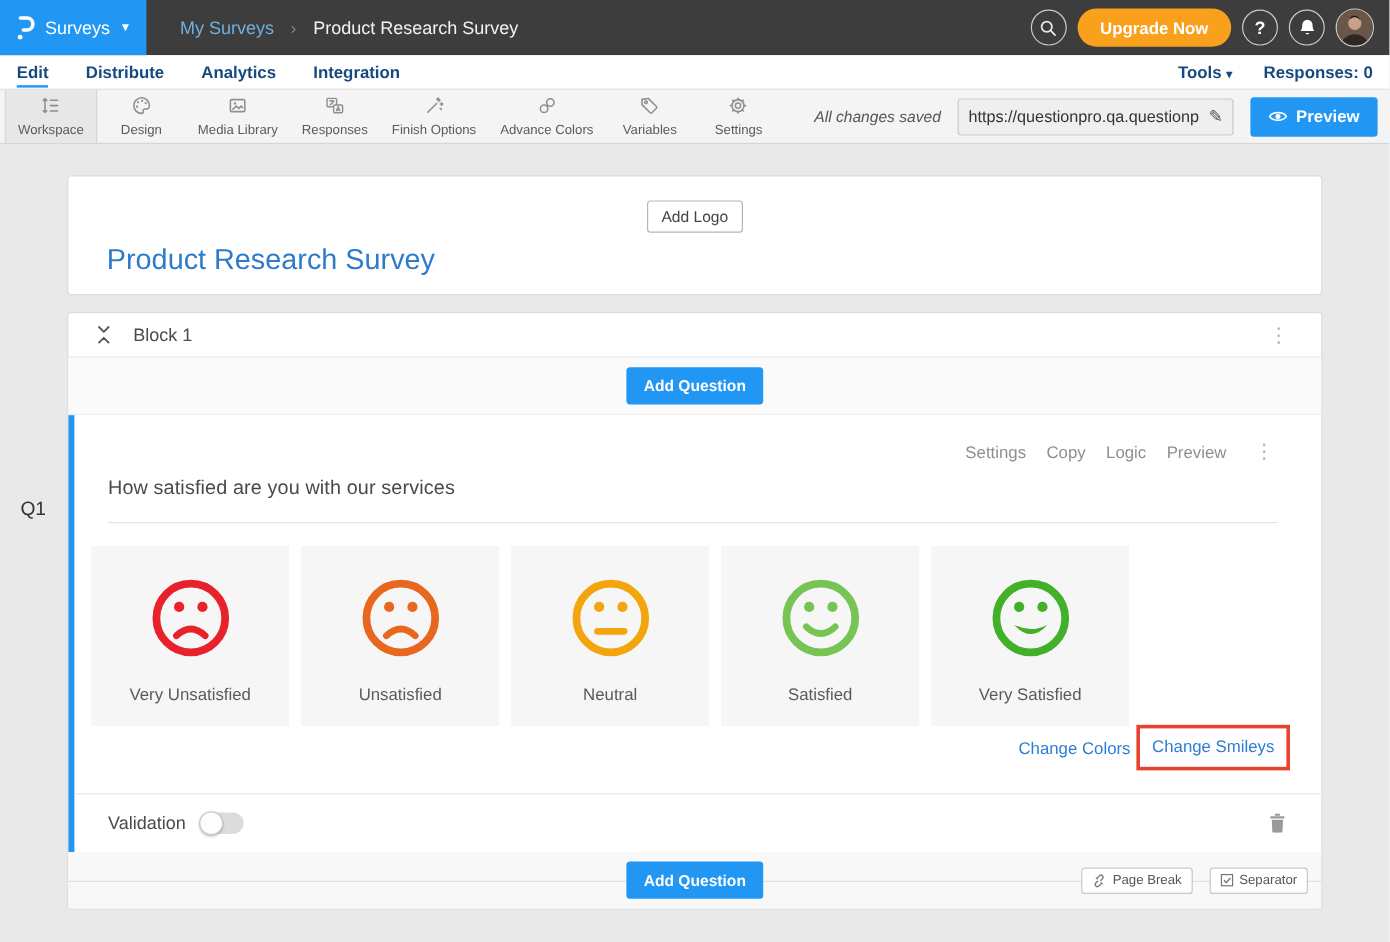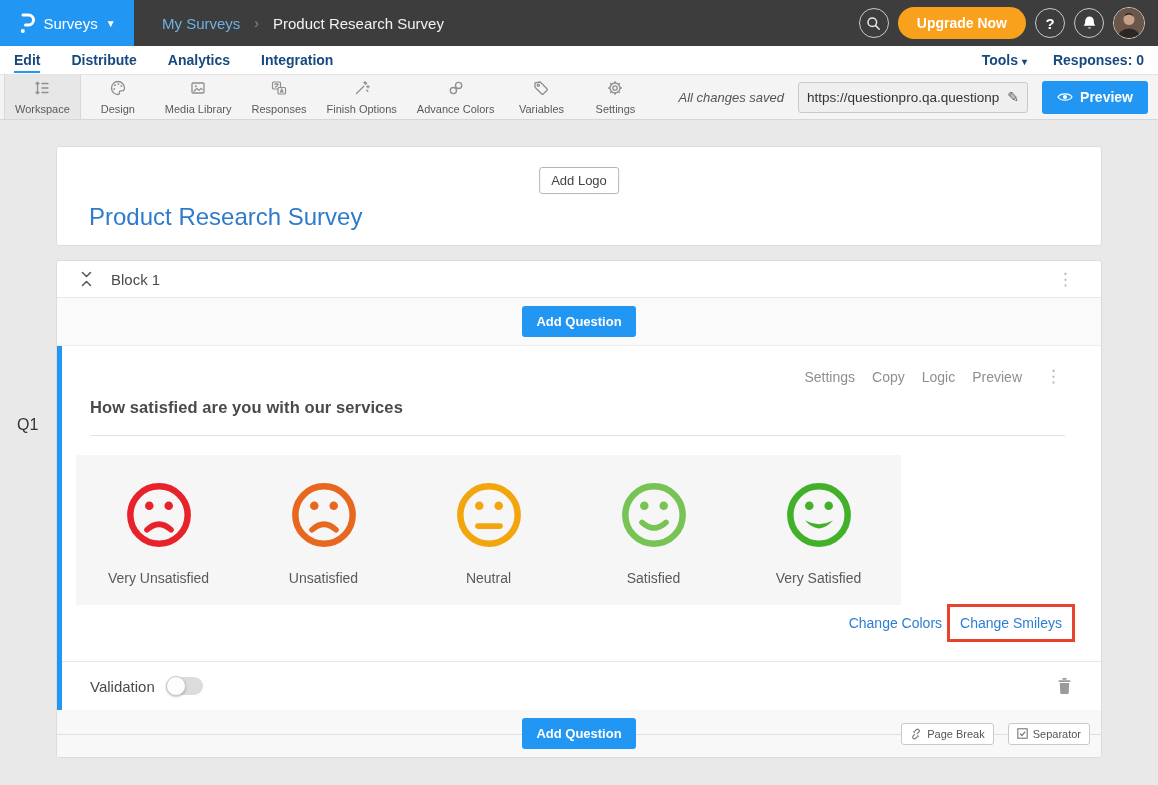--- a/index.html
+++ b/index.html
@@ -1,21 +1,21 @@
 <!DOCTYPE html>
 <html><head>
 <meta charset="utf-8">
 <style>
   * { margin:0; padding:0; box-sizing:border-box; }
   html,body { width:1158px; height:785px; overflow:hidden; }
   body { font-family:"Liberation Sans", sans-serif; background:#e9e9e9; position:relative; }
 
   
   .top-header { height:46px; background:#3d3d3d; display:flex; align-items:center; }
-  .logo-box { width:134px; height:100%; background:#2196f3; display:flex; align-items:center; justify-content:center; gap:8px; cursor:pointer; }
+  .logo-box { width:122px; height:100%; background:#2196f3; display:flex; align-items:center; justify-content:center; gap:8px; cursor:pointer; }
   .logo-box .app-label { color:#fff; font-size:15px; }
   .logo-box .caret { color:#fff; font-size:10px; }
   .breadcrumb { display:flex; align-items:center; gap:14px; margin-left:28px; font-size:15px; }
   .crumb-parent { color:#6fb0e0; cursor:pointer; }
   .crumb-sep { color:#8b8b8b; font-size:14px; }
   .crumb-current { color:#f2f2f2; }
   .header-right { margin-left:auto; display:flex; align-items:center; gap:9px; padding-right:13px; }
   .circle-btn { width:30px; height:30px; border:1px solid #c9c9c9; border-radius:50%; display:flex; align-items:center; justify-content:center; color:#fff; font-size:15px; font-weight:bold; cursor:pointer; }
   .upgrade-btn { background:#f9a11c; color:#fff; font-weight:bold; font-size:14px; border:none; border-radius:16px; padding:8px 19px; cursor:pointer; }
   .avatar { width:32px; height:32px; border-radius:50%; overflow:hidden; border:1px solid #cfcfcf; cursor:pointer; }
@@ -58,22 +58,22 @@
   .block-title { margin-left:19px; font-size:15px; color:#4a4a4a; }
   .dots-menu { margin-left:auto; color:#b5b5b5; font-size:17px; letter-spacing:1px; cursor:pointer; padding:0 4px; }
   .add-q-row { height:48px; background:#fafafa; border-bottom:1px solid #eee; display:flex; align-items:center; justify-content:center; }
   .add-q-btn { background:#2196f3; color:#fff; border:none; border-radius:3px; font-size:13px; font-weight:bold; padding:8px 14px; cursor:pointer; }
 
   .question-section { position:relative; height:364px; border-left:5px solid #2196f3; background:#fff; }
   .q-actions { position:absolute; top:20px; right:34px; display:flex; align-items:center; gap:17px; }
   .q-action { color:#8f8f8f; font-size:14px; cursor:pointer; }
   .q-actions .dots-menu { margin-left:2px; }
   .q-text-wrap { position:absolute; top:52px; left:28px; right:36px; border-bottom:1px solid #e3e3e3; padding-bottom:18px; }
-  .q-text { font-size:16.5px; color:#4a4a4a; font-weight:bold; letter-spacing:.1px; }
-  .smiley-row { position:absolute; top:109px; left:14px; display:flex; }
+  .q-text { font-size:16.5px; color:#4a4a4a; font-weight:normal; letter-spacing:.1px; }
+  .smiley-row { position:absolute; top:109px; left:14px; display:flex; gap:10px; }
   .smiley-card { width:165px; height:150px; background:#f6f6f6; display:flex; flex-direction:column; align-items:center; cursor:pointer; }
   .smiley-card svg { margin-top:23px; }
   .smiley-label { margin-top:18px; font-size:14px; color:#5a5a5a; }
   .change-links { position:absolute; top:258px; right:26px; display:flex; align-items:center; }
   .change-link { color:#2d7dd2; font-size:14px; cursor:pointer; }
   .annotation-box { border:3px solid #e8432e; padding:7px 10px; margin-left:5px; }
   .validation-row { position:absolute; left:0; right:0; bottom:0; height:49px; border-top:1px solid #e8e8e8; display:flex; align-items:center; padding:0 28px; }
   .validation-label { font-size:15px; color:#4a4a4a; }
   .toggle { width:37px; height:18px; background:#dcdcdc; border-radius:9px; margin-left:11px; position:relative; cursor:pointer; }
   .toggle .knob { position:absolute; left:0; top:-1px; width:20px; height:20px; background:#fdfdfd; border:1px solid #c9c9c9; border-radius:50%; box-shadow:0 1px 2px rgba(0,0,0,.25); }

